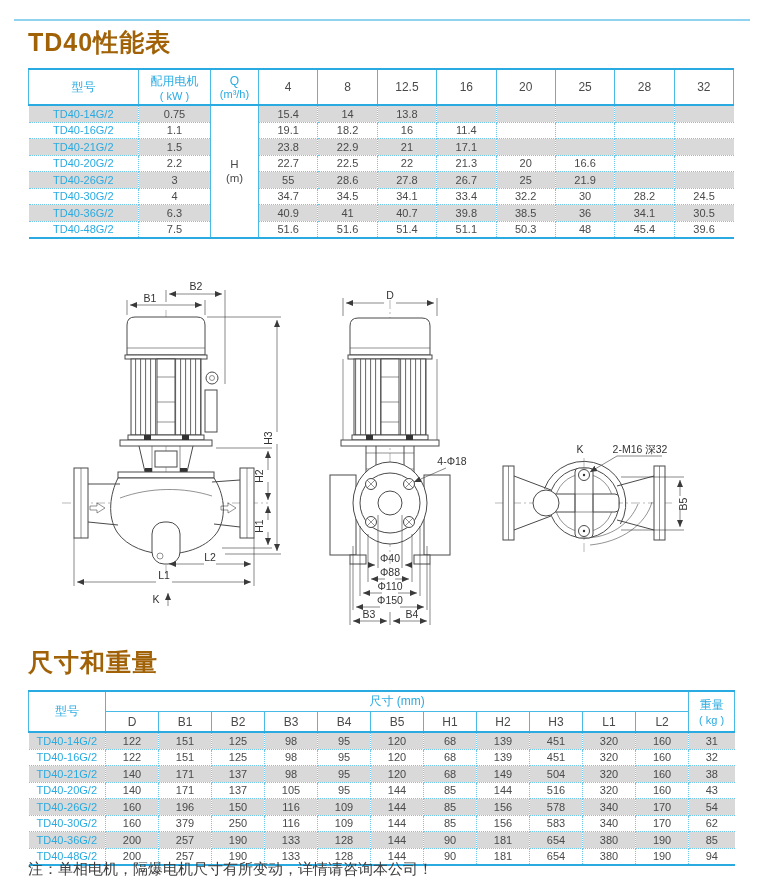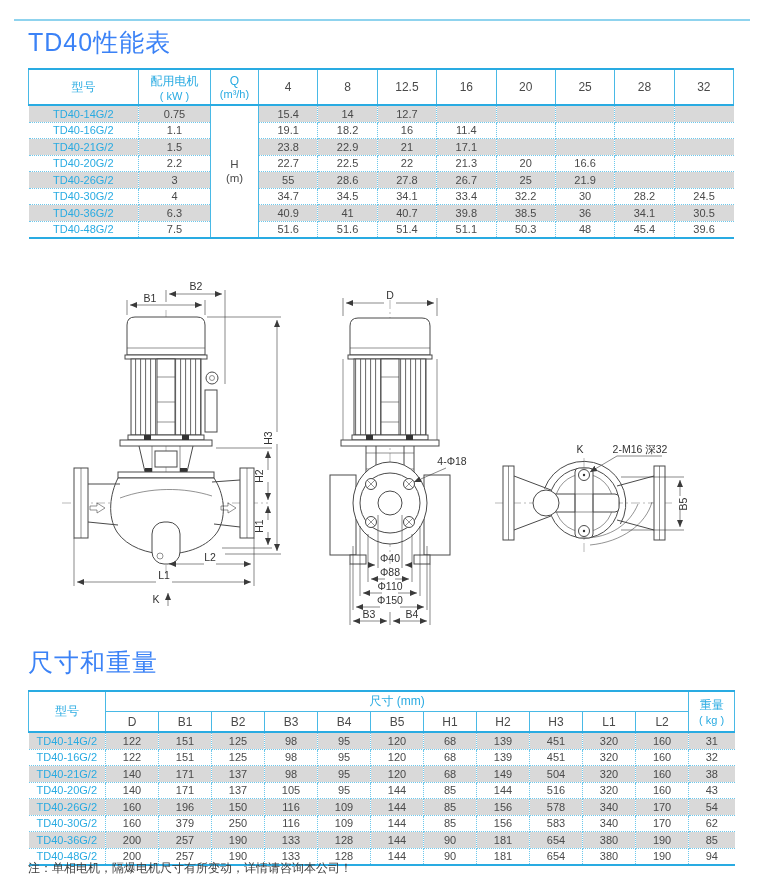--- a/index.html
+++ b/index.html
@@ -3,22 +3,22 @@
 <meta charset="utf-8">
 <style>
   html,body{margin:0;padding:0;}
   body{
     width:763px;height:890px;position:relative;background:#fff;
     font-family:"Liberation Sans","DejaVu Sans",sans-serif;
     overflow:hidden;
   }
   .top-rule{position:absolute;top:19px;left:14px;width:736px;height:2px;background:#8fd3ee;}
   h1.sec{
-    position:absolute;left:28px;margin:0;color:#3b82f6;
-    font-size:25px;font-weight:400;letter-spacing:1px;
+    position:absolute;left:28px;margin:0;color:#a16207;
+    font-size:25px;font-weight:700;letter-spacing:1px;
   }
   #title1{top:26px;}
   #title2{top:646px;}
 
   table{
     position:absolute;left:28px;width:706px;
     border-collapse:collapse;table-layout:fixed;background:#fff;
     border-top:2px solid #29abe2;border-bottom:2px solid #29abe2;
   }
   #perf{top:68px;}
@@ -40,21 +40,21 @@
     white-space:nowrap;overflow:hidden;
   }
   td:last-child{border-right:none;}
   tr.gray td{background:#d9d9d9;}
   td.model{color:#29abe2;margin-left:13px;}
   td.merged, tr.gray td.merged{
     background:#fff;border-left:1px solid #49b9e6;border-right:1px solid #49b9e6;
     border-bottom:none;font-size:11.5px;line-height:1.2;color:#4a4a4a;
   }
   .note{
-    position:absolute;left:28px;top:860px;font-size:12px;color:#3d3d3d;
+    position:absolute;left:28px;top:860px;font-size:15px;color:#3d3d3d;
   }
   
   #drawings{position:absolute;left:0;top:272px;}
   .ol{fill:none;stroke:#4a4a4a;stroke-width:1;}
   .olf{fill:#fff;stroke:#4a4a4a;stroke-width:1;}
   .thin{fill:none;stroke:#4a4a4a;stroke-width:.6;}
   .dl{stroke:#3a3a3a;stroke-width:.6;fill:none;}
   .cl{stroke:#8a8a8a;stroke-width:.6;fill:none;stroke-dasharray:9 3 2 3;}
   .dk{fill:#333;stroke:none;}
   #drawings text{font-size:10.5px;fill:#333;}
@@ -97,21 +97,21 @@
   <tbody>
       <tr class="gray">
         <td class="model">TD40-14G/2</td>
         <td>0.75</td>
         <td class="merged" rowspan="8">
           <div>H</div>
           <div>(m)</div>
         </td>
         <td>15.4</td>
         <td>14</td>
-        <td>12.7</td>
+        <td>13.8</td>
         <td></td>
         <td></td>
         <td></td>
         <td></td>
         <td></td>
       </tr>
       <tr>
         <td class="model">TD40-16G/2</td>
         <td>1.1</td>
         <td>19.1</td>

